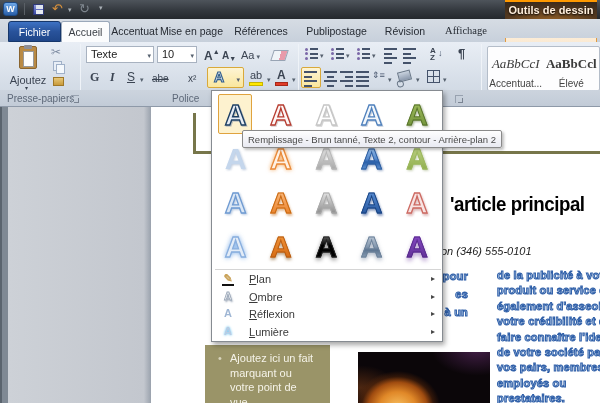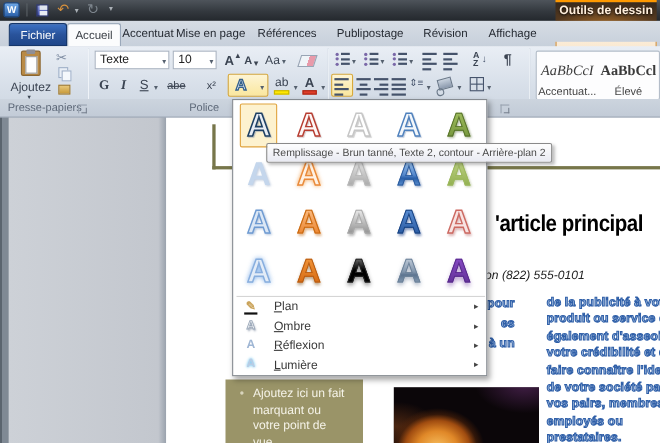--- a/index.html
+++ b/index.html
@@ -170,21 +170,21 @@
   </div>
   <div id="tabrow">
     <div id="tabs">
         <div class="tab file" style="width: 53px;">Fichier</div>
         <div class="tab active" style="width: 49px;">Accueil</div>
         <div class="tab" style="width: 49px;">Accentuat</div>
         <div class="tab" style="width: 65px;">Mise en page</div>
         <div class="tab" style="width: 74px;">Références</div>
         <div class="tab" style="width: 77px;">Publipostage</div>
         <div class="tab" style="width: 60px;">Révision</div>
-        <div class="tab" style="width: 62px;">Affichage</div>
+        <div class="tab" style="width: 62px; font-family: Liberation Serif, serif;">Affichage</div>
       </div>
     <div id="ctxtab">Format</div>
   </div>
   <div id="ribbon">
     <div id="paste">
       <div id="clipicon">
           <b></b>
           <i></i>
         </div>
       <span>Ajoutez</span>
@@ -310,21 +310,21 @@
     <span class="launcher" style="left:71px"></span>
     <span class="glabel" style="left:172px">Police</span>
     <span class="launcher" style="left:455px"></span>
   </div>
   <div id="docleft"></div>
   <div id="canvas"></div>
   <div id="page"></div>
   <div id="vline"></div>
   <div id="hline"></div>
   <div id="arttitle">'article principal</div>
-  <div id="phoneline">on (822) 555-0101</div>
+  <div id="phoneline">on (346) 555-0101</div>
   <div id="fragments" class="bluetext">
       <div>pour</div>
       <div>es</div>
       <div>s à un</div>
     </div>
   <div id="bodycol" class="bluetext">
       <div>de la publicité à votr</div>
       <div>produit ou service et</div>
       <div>également d'asseoir</div>
       <div>votre crédibilité et d</div>

